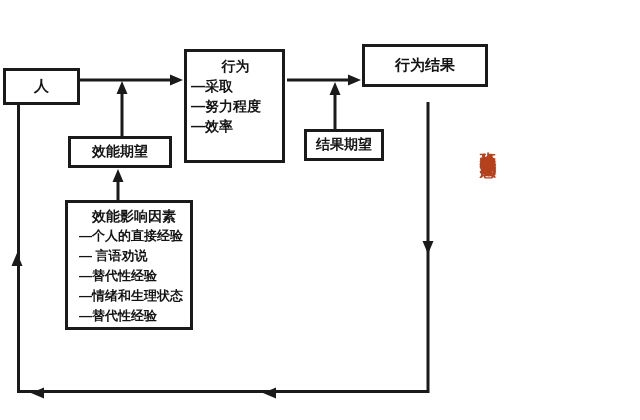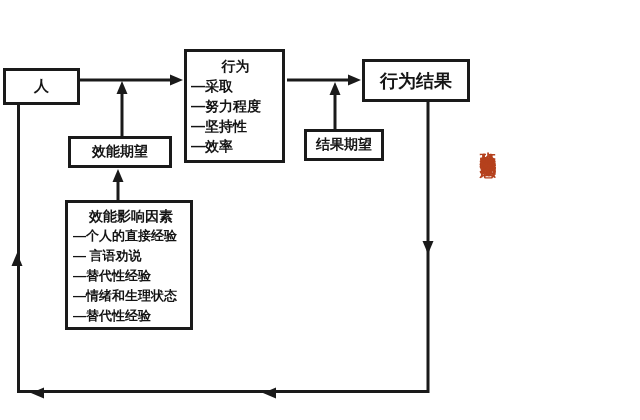--- a/index.html
+++ b/index.html
@@ -17,24 +17,24 @@
     position:absolute;
     box-sizing:border-box;
     border:3px solid #1a1a1a;
     background:#ffffff;
   }
   .box.center{display:flex;align-items:center;justify-content:center;}
   .node-person{left:3px;top:68px;width:77px;height:37px;font-size:15px;}
   .node-behavior{left:184px;top:29px;width:101px;height:114px;font-size:14px;padding:4px 2px 0 4px;margin-top:20px;}
   .node-behavior .box-title{text-align:center;font-size:14px;line-height:20px;}
   .node-behavior .box-item{line-height:20px;white-space:nowrap;}
-  .node-behavior-result{left:362px;top:59px;width:108px;height:43px;font-size:18px;}
+  .node-behavior-result{left:362px;top:44px;width:126px;height:43px;font-size:15px;}
   .node-efficacy-expectation{left:68px;top:136px;width:104px;height:32px;font-size:14px;}
   .node-outcome-expectation{left:304px;top:129px;width:80px;height:32px;font-size:14px;}
-  .node-efficacy-factors{left:65px;top:200px;width:128px;height:130px;font-size:13px;padding:4px 1px 0 5px;}
+  .node-efficacy-factors{left:65px;top:200px;width:128px;height:130px;font-size:13px;padding:4px 1px 0 11px;}
   .node-efficacy-factors .box-title{text-align:center;font-size:14px;line-height:19px;}
   .node-efficacy-factors .box-item{line-height:20px;white-space:nowrap;}
   .vertical-title{
     position:absolute;
     left:477px;top:139px;height:200px;
     writing-mode:vertical-rl;
     text-orientation:upright;
     font-size:16px;
     letter-spacing:1px;
     color:#b5411d;
@@ -74,21 +74,20 @@
   </svg>
 
   <div class="box center node-person">
     <span>人</span>
   </div>
 
   <div class="box node-behavior">
     <div class="box-title">行为</div>
     <div class="box-item">—采取</div>
     <div class="box-item">—努力程度</div>
-    <div class="box-item">—坚持性</div>
     <div class="box-item">—效率</div>
   </div>
 
   <div class="box center node-behavior-result">
     <span>行为结果</span>
   </div>
 
   <div class="box center node-efficacy-expectation">
     <span>效能期望</span>
   </div>

